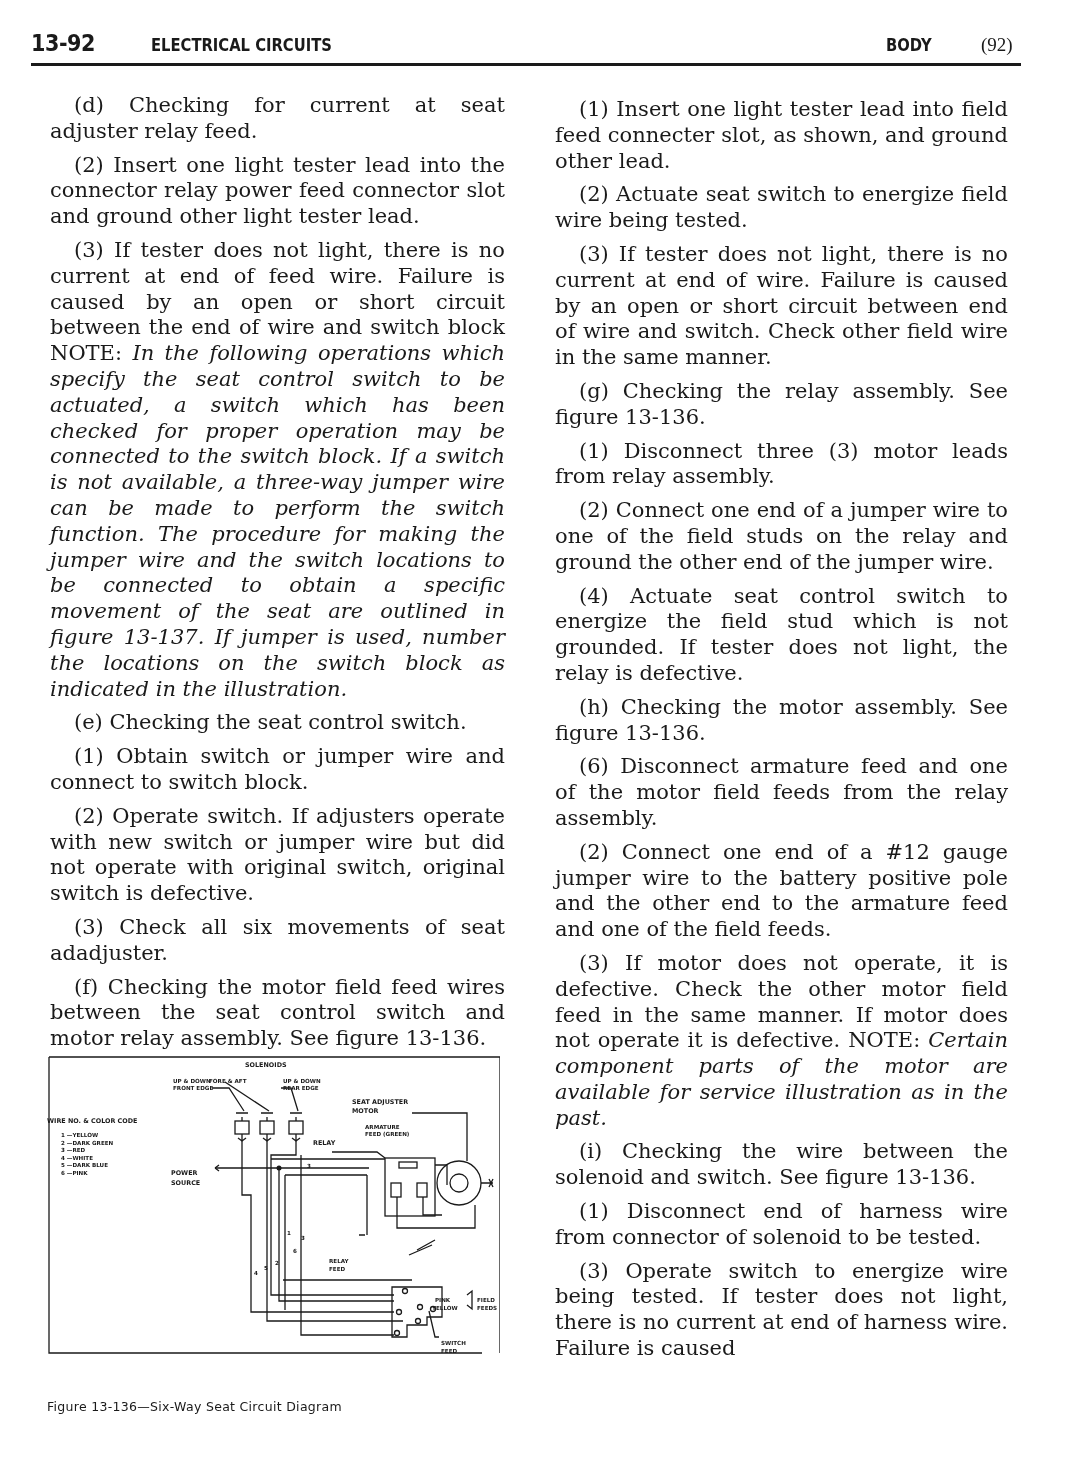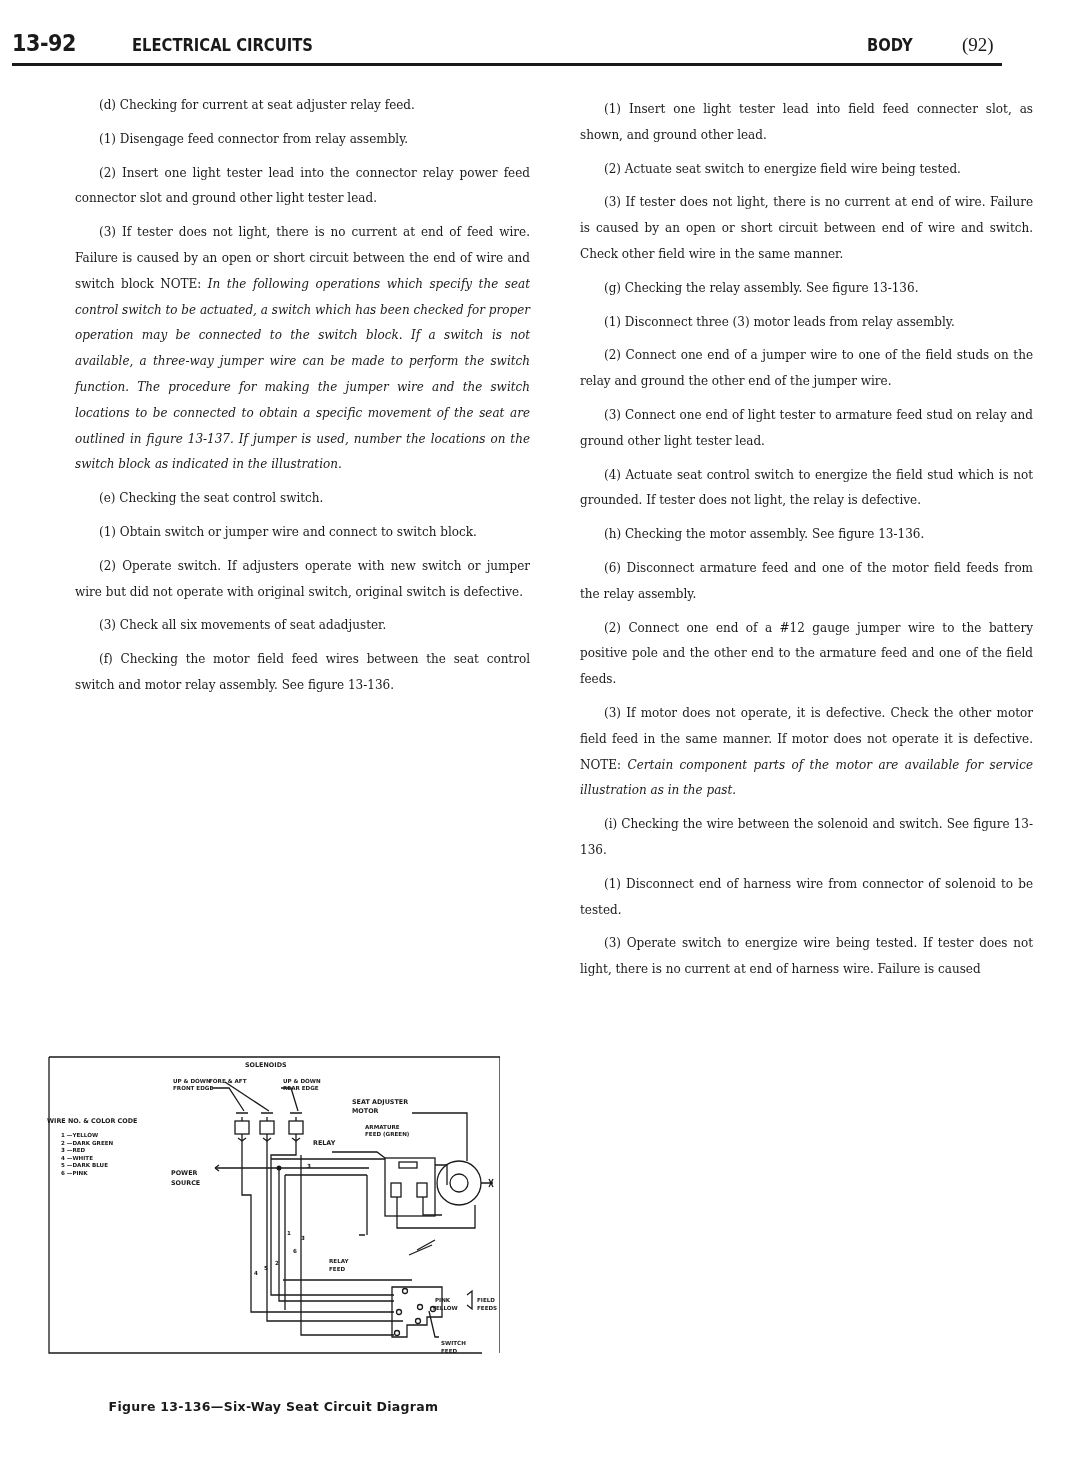--- a/index.html
+++ b/index.html
@@ -1,64 +1,62 @@
 <!DOCTYPE html>
 <html><head>
 <meta charset="utf-8">
 <style>
   html, body { margin: 0; padding: 0; background: #fff; }
   body { width: 1082px; height: 1468px; position: relative; overflow: hidden; color: #1a1a1a; font-family: "DejaVu Serif", "Liberation Serif", serif; }
-  .header { position: absolute; left: 12px; top: 30px; width: 990px; height: 40px; }
+  .header { position: absolute; left: 31px; top: 30px; width: 990px; height: 40px; }
   .header .num { position: absolute; left: 0; top: 0; font-family: "DejaVu Sans", sans-serif; font-weight: bold; font-size: 23px; letter-spacing: -0.5px; transform: scaleX(0.9); transform-origin: left; }
   .header .section { position: absolute; left: 120px; top: 4px; font-family: "DejaVu Sans", sans-serif; font-weight: bold; font-size: 18px; transform: scaleX(0.82); transform-origin: left; }
   .header .body-lbl { position: absolute; left: 855px; top: 4px; font-family: "DejaVu Sans", sans-serif; font-weight: bold; font-size: 18px; transform: scaleX(0.82); transform-origin: left; }
   .header .page { position: absolute; left: 950px; top: 4px; font-family: "Liberation Serif", serif; font-size: 19px; }
   .header .rule { position: absolute; left: 0; top: 33px; width: 990px; height: 3px; background: #1a1a1a; }
-  .col { position: absolute; font-size: 12px; line-height: 25.8px; text-align: justify; margin-left: 25px; }
+  .col { position: absolute; font-size: 21px; line-height: 25.8px; text-align: justify; }
   .col.left { left: 50px; top: 93px; width: 455px; }
   .col.right { left: 555px; top: 97px; width: 453px; }
   .col p { margin: 0 0 8px 0; text-indent: 24px; hyphens: manual; }
   .col p .it { font-style: italic; }
   .figure { position: absolute; left: 47px; top: 1055px; width: 453px; height: 300px; }
   .figure svg { width: 453px; height: 300px; display: block; }
-  .caption { position: absolute; left: 47px; top: 1399px; width: 453px; text-align: center; font-family: "DejaVu Sans", sans-serif; font-weight: bold; font-size: 12.5px; letter-spacing: 0.3px; }
+  .caption { position: absolute; left: 47px; top: 1399px; width: 453px; text-align: left; font-family: "DejaVu Sans", sans-serif; font-weight: normal; font-size: 12.5px; letter-spacing: 0.3px; }
   .dlbl { font-family: "DejaVu Sans", sans-serif; font-weight: bold; font-size: 6.4px; fill: #1a1a1a; }
   .dlbl-s { font-family: "DejaVu Sans", sans-serif; font-weight: bold; font-size: 5.6px; fill: #1a1a1a; }
   .w { stroke: #1a1a1a; stroke-width: 1.3; fill: none; }
 </style>
 </head>
 <body>
 
 <div class="header">
   <span class="num">13-92</span>
   <span class="section">ELECTRICAL CIRCUITS</span>
   <span class="body-lbl">BODY</span>
   <span class="page">(92)</span>
   <div class="rule"></div>
 </div>
 
 <div class="col left" id="leftcol">
     <p><span>(d) Checking for current at seat adjuster relay feed.</span></p>
-    <p><span>(1) Disengage feed connector from relay assembly.</span></p>
     <p><span>(2) Insert one light tester lead into the connector relay power feed connector slot and ground other light tester lead.</span></p>
     <p><span>(3) If tester does not light, there is no current at end of feed wire. Failure is caused by an open or short circuit between the end of wire and switch block NOTE: </span><span class="it">In the following operations which specify the seat control switch to be actuated, a switch which has been checked for proper operation may be connected to the switch block. If a switch is not available, a three-way jumper wire can be made to perform the switch function. The procedure for making the jumper wire and the switch locations to be connected to obtain a specific movement of the seat are outlined in figure 13-137. If jumper is used, number the locations on the switch block as indicated in the illustration.</span></p>
     <p><span>(e) Checking the seat control switch.</span></p>
     <p><span>(1) Obtain switch or jumper wire and connect to switch block.</span></p>
     <p><span>(2) Operate switch. If adjusters operate with new switch or jumper wire but did not operate with original switch, original switch is defective.</span></p>
     <p><span>(3) Check all six movements of seat adadjuster.</span></p>
     <p><span>(f) Checking the motor field feed wires between the seat control switch and motor relay assembly. See figure 13-136.</span></p>
   </div>
 <div class="col right" id="rightcol">
     <p><span>(1) Insert one light tester lead into field feed connecter slot, as shown, and ground other lead.</span></p>
     <p><span>(2) Actuate seat switch to energize field wire being tested.</span></p>
     <p><span>(3) If tester does not light, there is no current at end of wire. Failure is caused by an open or short circuit between end of wire and switch. Check other field wire in the same manner.</span></p>
     <p><span>(g) Checking the relay assembly. See figure 13-136.</span></p>
     <p><span>(1) Disconnect three (3) motor leads from relay assembly.</span></p>
     <p><span>(2) Connect one end of a jumper wire to one of the field studs on the relay and ground the other end of the jumper wire.</span></p>
-    <p><span>(3) Connect one end of light tester to armature feed stud on relay and ground other light tester lead.</span></p>
     <p><span>(4) Actuate seat control switch to energize the field stud which is not grounded. If tester does not light, the relay is defective.</span></p>
     <p><span>(h) Checking the motor assembly. See figure 13-136.</span></p>
     <p><span>(6) Disconnect armature feed and one of the motor field feeds from the relay assembly.</span></p>
     <p><span>(2) Connect one end of a #12 gauge jumper wire to the battery positive pole and the other end to the armature feed and one of the field feeds.</span></p>
     <p><span>(3) If motor does not operate, it is defective. Check the other motor field feed in the same manner. If motor does not operate it is defective. NOTE: </span><span class="it">Certain component parts of the motor are available for service illustration as in the past.</span></p>
     <p><span>(i) Checking the wire between the solenoid and switch. See figure 13-136.</span></p>
     <p><span>(1) Disconnect end of harness wire from connector of solenoid to be tested.</span></p>
     <p><span>(3) Operate switch to energize wire being tested. If tester does not light, there is no current at end of harness wire. Failure is caused</span></p>
   </div>
 

